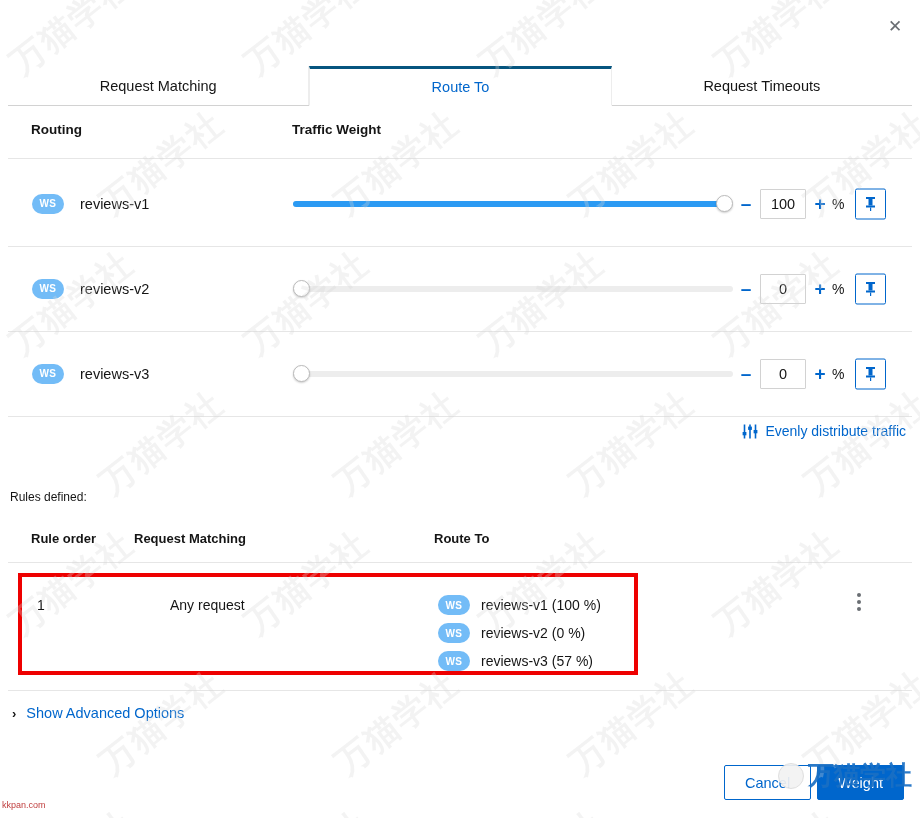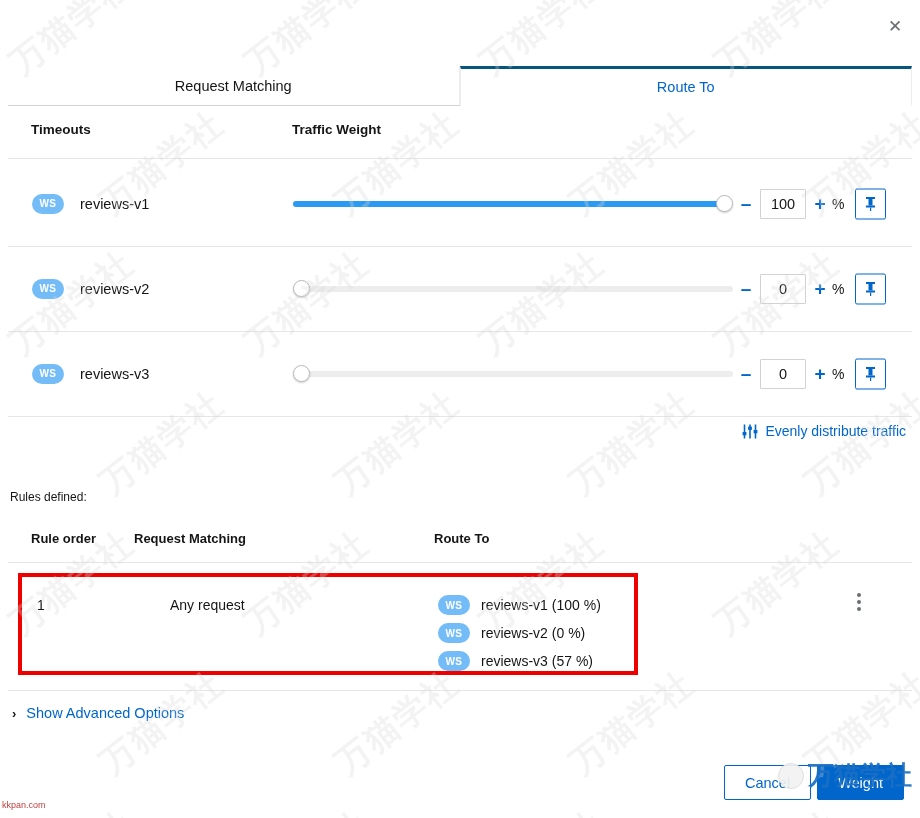--- a/index.html
+++ b/index.html
@@ -182,23 +182,26 @@
 
   <button class="close-btn">✕</button>
 
   <div class="tabs">
     <div class="tab">
       <span>Request Matching</span>
     </div>
     <div class="tab active">
       <span>Route To</span>
     </div>
-  </div>
-
-  <div class="col-head workload">Timeouts</div>
+    <div class="tab">
+      <span>Request Timeouts</span>
+    </div>
+  </div>
+
+  <div class="col-head workload">Routing</div>
   <div class="col-head traffic">Traffic Weight</div>
   <div class="hr" style="top:158px;"></div>
 
   <div class="wrow" style="top:161px;">
     <div class="wrow-inner">
       <div class="ws-badge">WS</div>
       <div class="wl-name">reviews-v1</div>
       <div class="slider-wrap">
         <div class="slider-track"></div>
         <div class="slider-fill" id="fill0" style="width: 431.5px;"></div>

